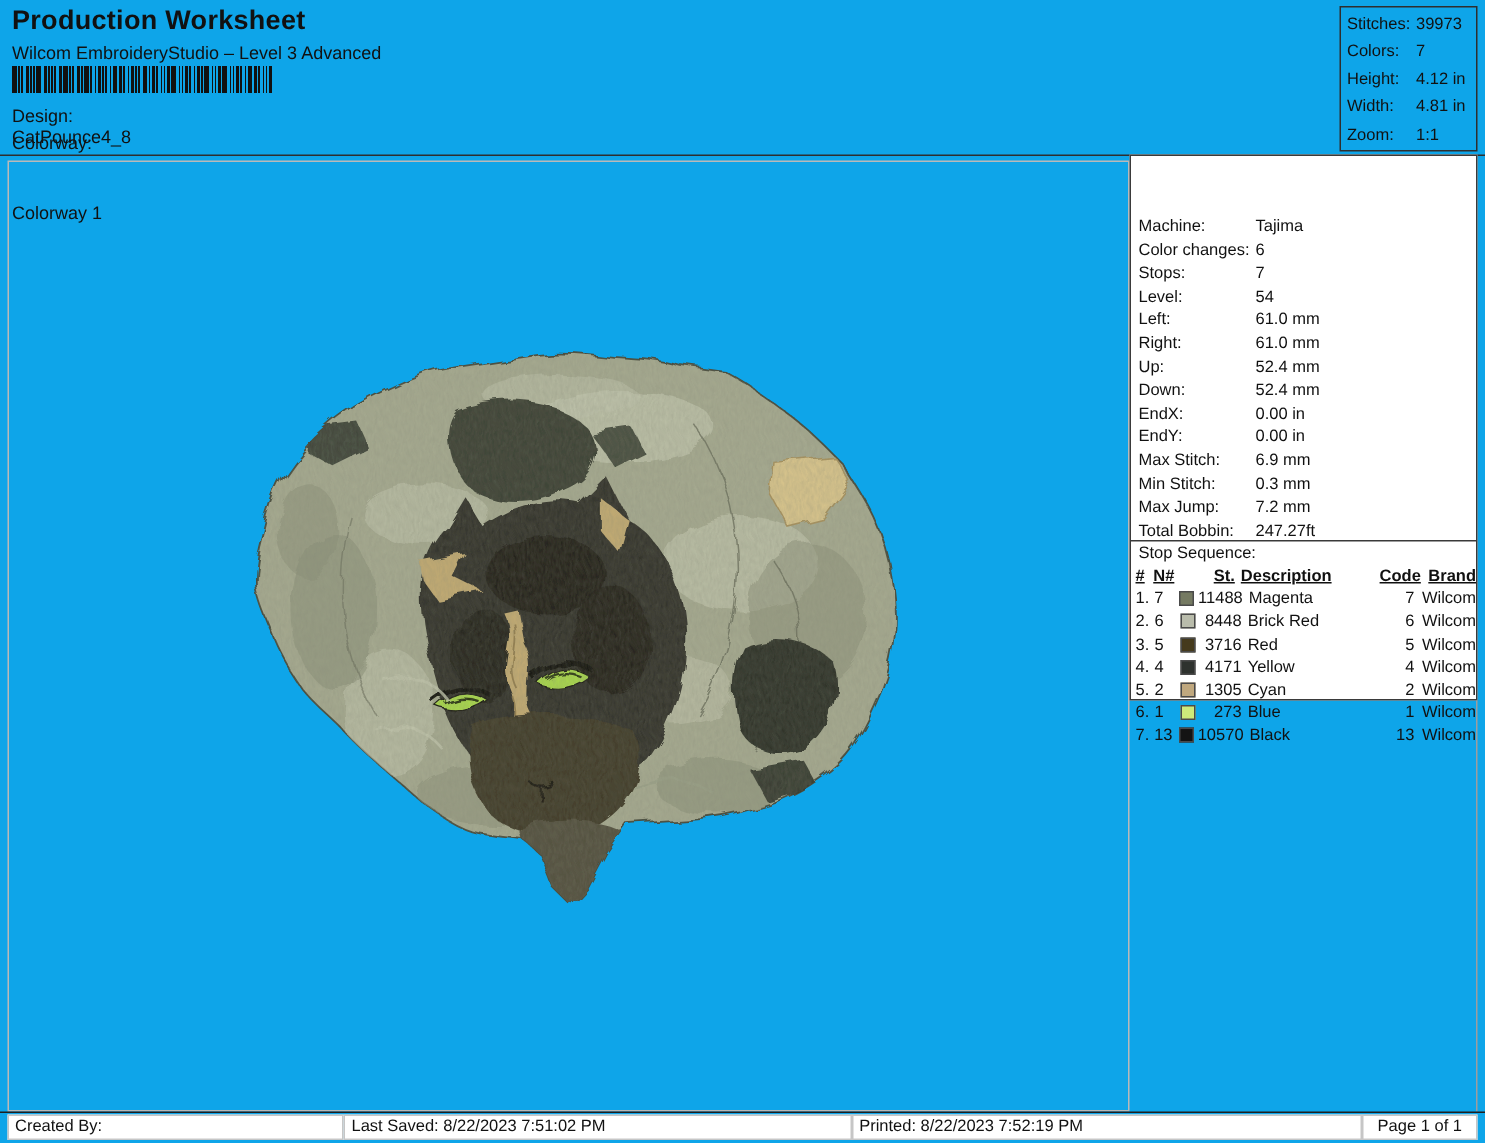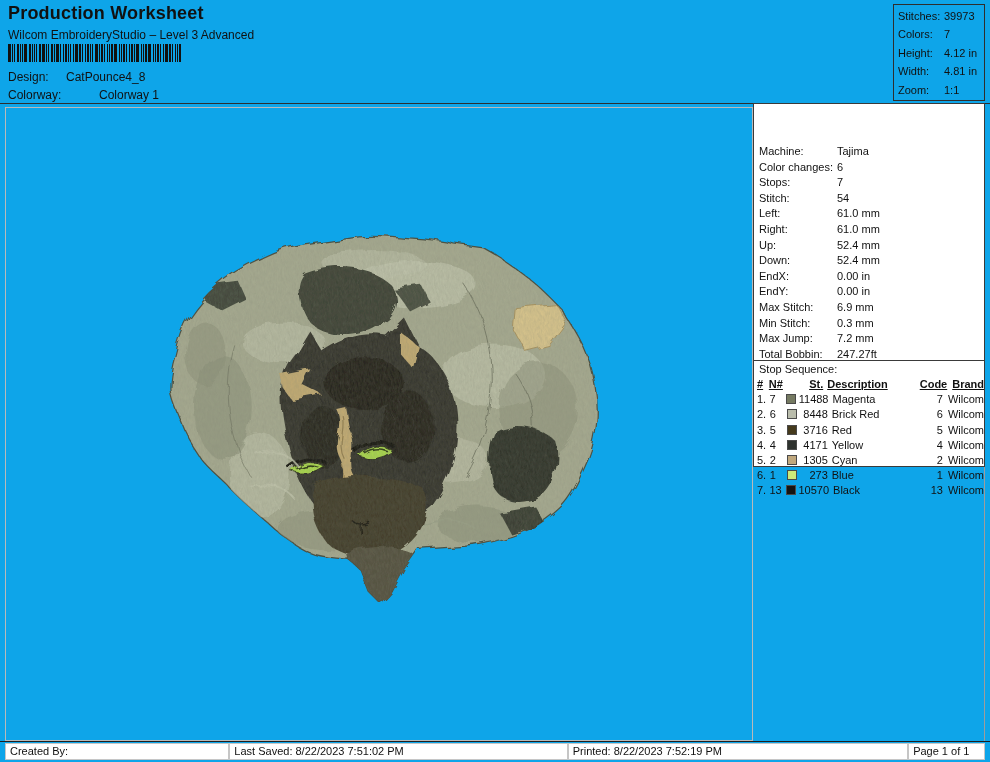--- a/index.html
+++ b/index.html
@@ -3,21 +3,21 @@
 <meta charset="utf-8">
 <style>
   html,body{margin:0;padding:0;background:#fff;}
   body{font-family:"Liberation Sans",sans-serif;color:#111;}
   #page{position:relative;width:990px;height:762px;background:#0ea5e9;overflow:hidden;}
 
   
   .hdr-title{position:absolute;left:8px;top:3px;font-size:18px;font-weight:bold;letter-spacing:.2px;}
   .hdr-sub{position:absolute;left:8px;top:28px;font-size:12px;}
   .barcode{position:absolute;left:8px;top:44px;width:176px;height:18px;}
-  .hdr-row{position:absolute;left:8px;font-size:12px;display:flex;}
+  .hdr-row{position:absolute;left:8px;font-size:12px;display:flex;flex-direction:column;}
   .hdr-row.design{top:70px;}
   .hdr-row.colorway{top:88px;gap:33px;}
   .hdr-row .k{width:58px;}
   .hdr-rule{position:absolute;left:0;top:103px;width:990px;border-top:1px solid #2e2e2e;}
 
   
   .stats{position:absolute;left:893px;top:4px;width:92px;height:97px;border:1px solid #2e2e2e;
          box-sizing:border-box;font-size:11px;padding:2px 0 0 4px;}
   .stats .kv{display:flex;line-height:18.4px;}
   .stats .k{width:46px;}
@@ -49,21 +49,21 @@
   .c-brand{width:45px;padding-left:5px;box-sizing:border-box;}
   .edge-right{position:absolute;left:984px;top:467px;height:274px;border-left:1px solid #9d9d9d;}
 
   
   .footer-rule{position:absolute;left:0;top:741px;width:990px;border-top:1px solid #1f1f1f;}
   .footer{position:absolute;left:5px;top:743px;width:980px;height:17px;display:flex;font-size:11px;}
   .fcell{border:1px solid #c6c6c6;background:#fff;line-height:15px;padding:0 4px;box-sizing:border-box;white-space:nowrap;overflow:hidden;}
   .fc1{width:228px;}
   .fc2{width:344px;}
   .fc3{width:346px;}
-  .fc4{width:78px;text-align:left;}
+  .fc4{width:78px;text-align:center;}
 </style>
 </head>
 <body>
 
 <div id="page">
 
   <div class="hdr-title">Production Worksheet</div>
   <div class="hdr-sub">Wilcom EmbroideryStudio – Level 3 Advanced</div>
   <svg class="barcode" viewBox="0 0 176 18" preserveAspectRatio="none" shape-rendering="crispEdges" id="barcode-svg">
       <rect x="0" y="0" width="3" height="18" fill="#111"></rect>
@@ -256,21 +256,21 @@
     <span class="k">Color changes:</span>
     <span class="v">6</span>
   </div>
 
   <div class="kv">
     <span class="k">Stops:</span>
     <span class="v">7</span>
   </div>
 
   <div class="kv">
-    <span class="k">Stitch:</span>
+    <span class="k">Level:</span>
     <span class="v">54</span>
   </div>
 
   <div class="kv">
     <span class="k">Left:</span>
     <span class="v">61.0 mm</span>
   </div>
 
   <div class="kv">
     <span class="k">Right:</span>

